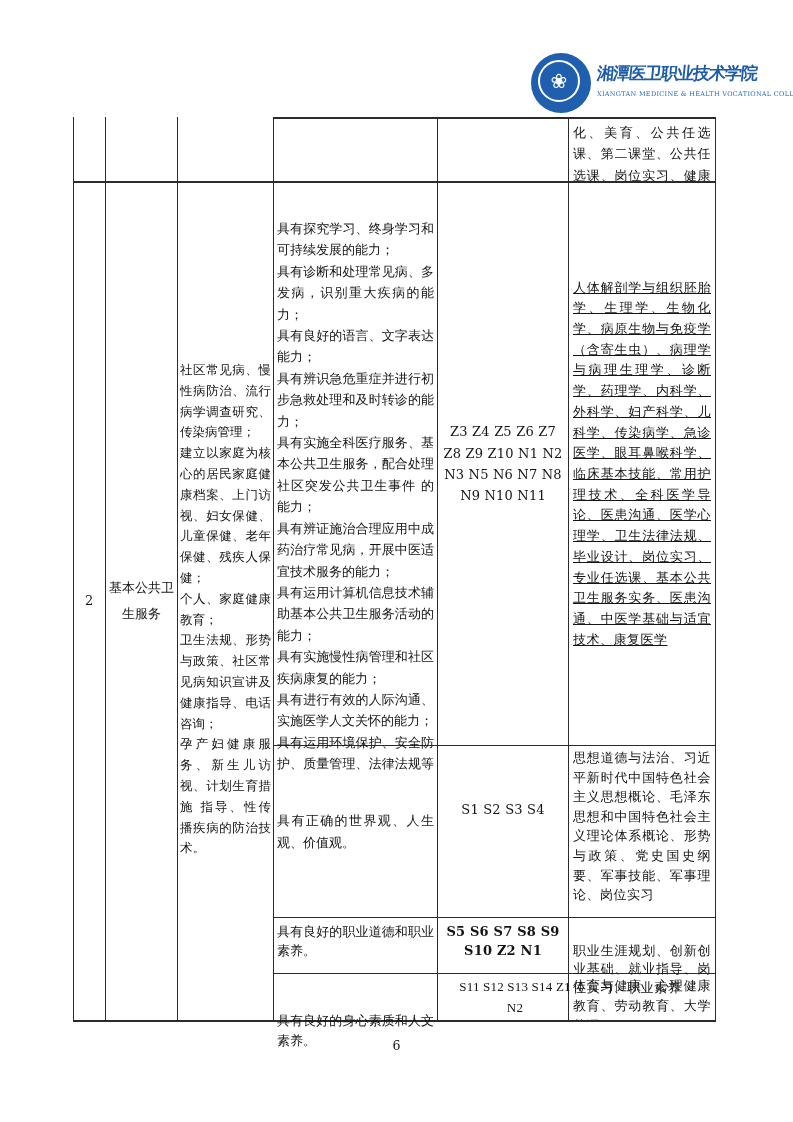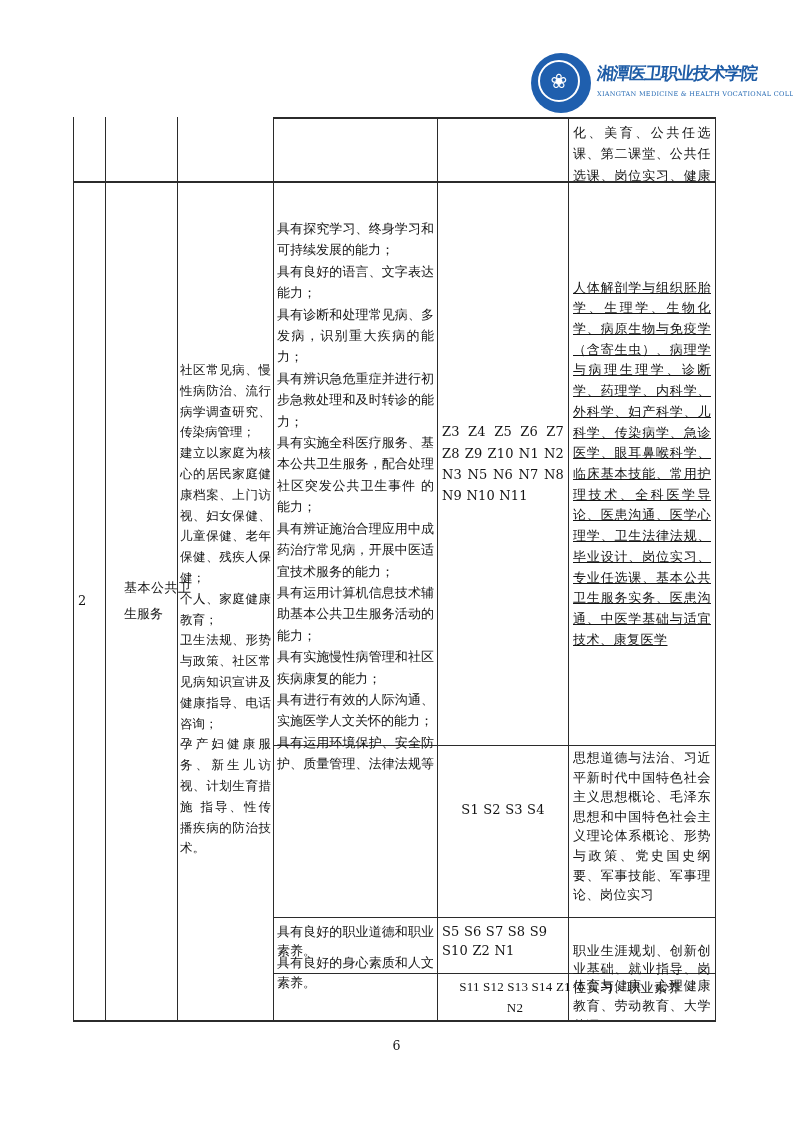--- a/index.html
+++ b/index.html
@@ -25,21 +25,21 @@
   
   .vline { position:absolute; width:1px; background:#2b2b2b; }
   .hline { position:absolute; height:1px; background:#2b2b2b; }
   .thick { height:2px; }
 
   
   .cell { position:absolute; box-sizing:border-box; overflow:hidden;
     font-size:13px; line-height:21.4px; letter-spacing:0.5px;
     text-align:justify; padding:2px 4px; }
   .vcenter { display:flex; flex-direction:column; justify-content:center; }
-  .hcenter { }
+  .hcenter { text-align:center; }
   .para { margin:0; }
   .codes { letter-spacing:0.2px; }
 </style>
 </head>
 <body>
 
 <div class="page">
 
   <div class="logo-circle">
     <div class="logo-inner">
@@ -61,51 +61,52 @@
   <div class="hline thick" style="left:73px;  top:181px;  width:643px;"></div>
   <div class="hline" style="left:273px; top:745px;  width:443px;"></div>
   <div class="hline" style="left:273px; top:917px;  width:443px;"></div>
   <div class="hline" style="left:273px; top:973px;  width:443px;"></div>
   <div class="hline thick" style="left:73px;  top:1020px; width:643px;"></div>
 
   <div class="cell" style="left:569px; top:120px; width:146px; height:61px;">化、美育、公共任选课、第二课堂、公共任选课、岗位实习、健康教育</div>
 
   <div class="cell vcenter hcenter" style="left:74px; top:182px; width:31px; height:838px;">2</div>
 
-  <div class="cell vcenter hcenter" style="left:106px; top:182px; width:71px; height:838px; padding:2px; letter-spacing:0; line-height:26px;margin-left:16px;">基本公共卫生服务</div>
+  <div class="cell vcenter hcenter" style="left:106px; top:182px; width:71px; height:838px; padding:2px; letter-spacing:0; line-height:26px;">基本公共卫生服务</div>
 
   <div class="cell" style="left:178px; top:358px; width:95px; height:662px; padding:2px; letter-spacing:0; font-size:12.5px; line-height:20.8px;">
     <p class="para">社区常见病、慢性病防治、流行病学调查研究、传染病管理；</p>
     <p class="para">建立以家庭为核心的居民家庭健康档案、上门访视、妇女保健、儿童保健、老年保健、残疾人保健；</p>
     <p class="para">个人、家庭健康教育；</p>
     <p class="para">卫生法规、形势与政策、社区常见病知识宣讲及健康指导、电话咨询；</p>
     <p class="para">孕产妇健康服务、新生儿访视、计划生育措施 指导、性传播疾病的防治技术。</p>
   </div>
 
   <div class="cell" style="left:274px; top:183px; width:163px; height:562px; padding:2px 3px; letter-spacing:0;margin-top:33px;">
     <p class="para">具有探究学习、终身学习和可持续发展的能力；</p>
+    <p class="para">具有诊断和处理常见病、多发病，识别重大疾病的能力；</p>
     <p class="para">具有良好的语言、文字表达能力；</p>
-    <p class="para">具有诊断和处理常见病、多发病，识别重大疾病的能力；</p>
     <p class="para">具有辨识急危重症并进行初步急救处理和及时转诊的能力；</p>
     <p class="para">具有实施全科医疗服务、基本公共卫生服务，配合处理社区突发公共卫生事件 的能力；</p>
     <p class="para">具有辨证施治合理应用中成药治疗常见病，开展中医适宜技术服务的能力；</p>
     <p class="para">具有运用计算机信息技术辅助基本公共卫生服务活动的能力；</p>
     <p class="para">具有实施慢性病管理和社区疾病康复的能力；</p>
     <p class="para">具有进行有效的人际沟通、实施医学人文关怀的能力；</p>
     <p class="para">具有运用环境保护、安全防护、质量管理、法律法规等相关知识与技能的能力；</p>
   </div>
   <div class="cell vcenter hcenter codes" style="left:438px; top:183px; width:130px; height:562px;">Z3 Z4 Z5 Z6 Z7 Z8 Z9 Z10 N1 N2 N3 N5 N6 N7 N8 N9 N10 N11</div>
   <div class="cell vcenter" style="left:569px; top:183px; width:146px; height:562px; line-height:20.7px;text-decoration:underline;">人体解剖学与组织胚胎学、生理学、生物化学、病原生物与免疫学（含寄生虫）、病理学与病理生理学、诊断学、药理学、内科学、外科学、妇产科学、儿科学、传染病学、急诊医学、眼耳鼻喉科学、临床基本技能、常用护理技术、全科医学导论、医患沟通、医学心理学、卫生法律法规、毕业设计、岗位实习、专业任选课、基本公共卫生服务实务、医患沟通、中医学基础与适宜技术、康复医学</div>
 
+  <div class="cell vcenter" style="left:274px; top:746px; width:163px; height:171px; padding:2px 3px; letter-spacing:0;">具有正确的世界观、人生观、价值观。</div>
   <div class="cell vcenter codes" style="left:438px; top:724px; width:130px; height:171px; text-align:center;">S1 S2 S3 S4</div>
   <div class="cell" style="left:569px; top:746px; width:146px; height:171px; line-height:19.6px;">思想道德与法治、习近平新时代中国特色社会主义思想概论、毛泽东思想和中国特色社会主义理论体系概论、形势与政策、党史国史纲要、军事技能、军事理论、岗位实习</div>
 
   <div class="cell" style="left:274px; top:918px; width:163px; height:55px; padding:4px 3px 2px; letter-spacing:0; line-height:19px;">具有良好的职业道德和职业素养。</div>
-  <div class="cell codes" style="left:438px; top:918px; width:130px; height:55px; text-align:left; padding-top:4px; line-height:19px;">S5 S6 S7 S8 S9 S10 Z2 N1</div>
+  <div class="cell codes" style="left:438px; top:918px; width:130px; height:55px; text-align:center; padding-top:4px; line-height:19px;font-weight:bold;">S5 S6 S7 S8 S9 S10 Z2 N1</div>
   <div class="cell" style="left:569px; top:918px; width:146px; height:55px; line-height:18.4px;margin-top:22px;">职业生涯规划、创新创业基础、就业指导、岗位实习、职业素养</div>
 
-  <div class="cell" style="left:274px; top:950px; width:163px; height:46px; padding:3px 3px 2px; letter-spacing:0; line-height:20px;">具有良好的身心素质和人文素养。</div>
+  <div class="cell" style="left:274px; top:1008px; width:163px; height:46px; padding:3px 3px 2px; letter-spacing:0; line-height:20px;">具有良好的身心素质和人文素养。</div>
   <div class="cell vcenter codes" style="left:450px; top:974px; width:130px; height:46px; text-align:center;font-family:Liberation Serif, serif;">S11 S12 S13 S14 Z1 N2</div>
   <div class="cell" style="left:569px; top:974px; width:146px; height:46px; line-height:20px;">体育与健康、心理健康教育、劳动教育、大学英语、</div>
 
   <div style="position:absolute; left:0; top:1038px; width:793px; text-align:center; font-size:12.5px;">6</div>
 
 </div>
 
 </body></html>

